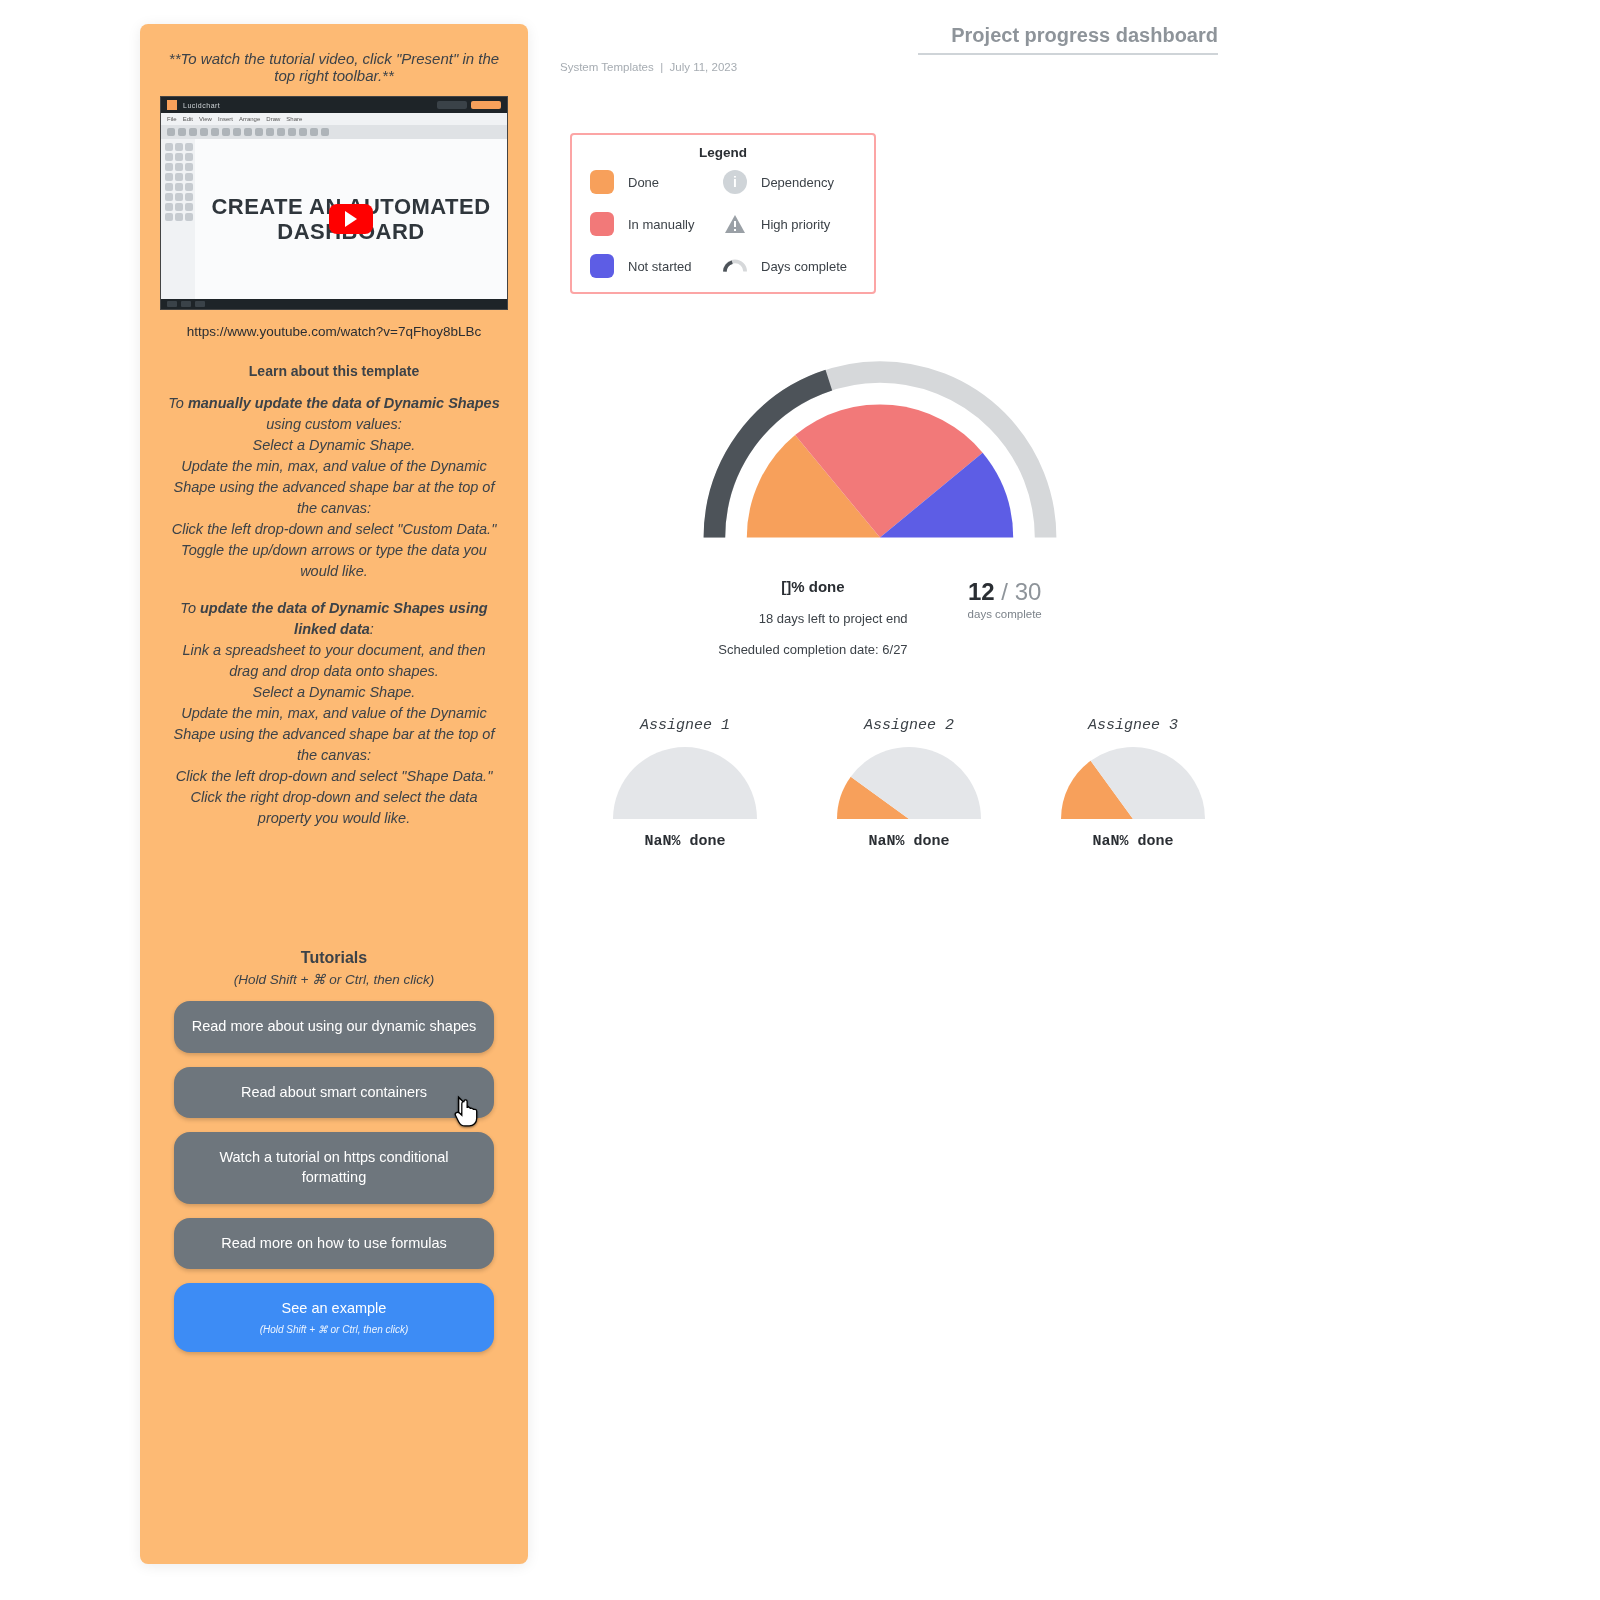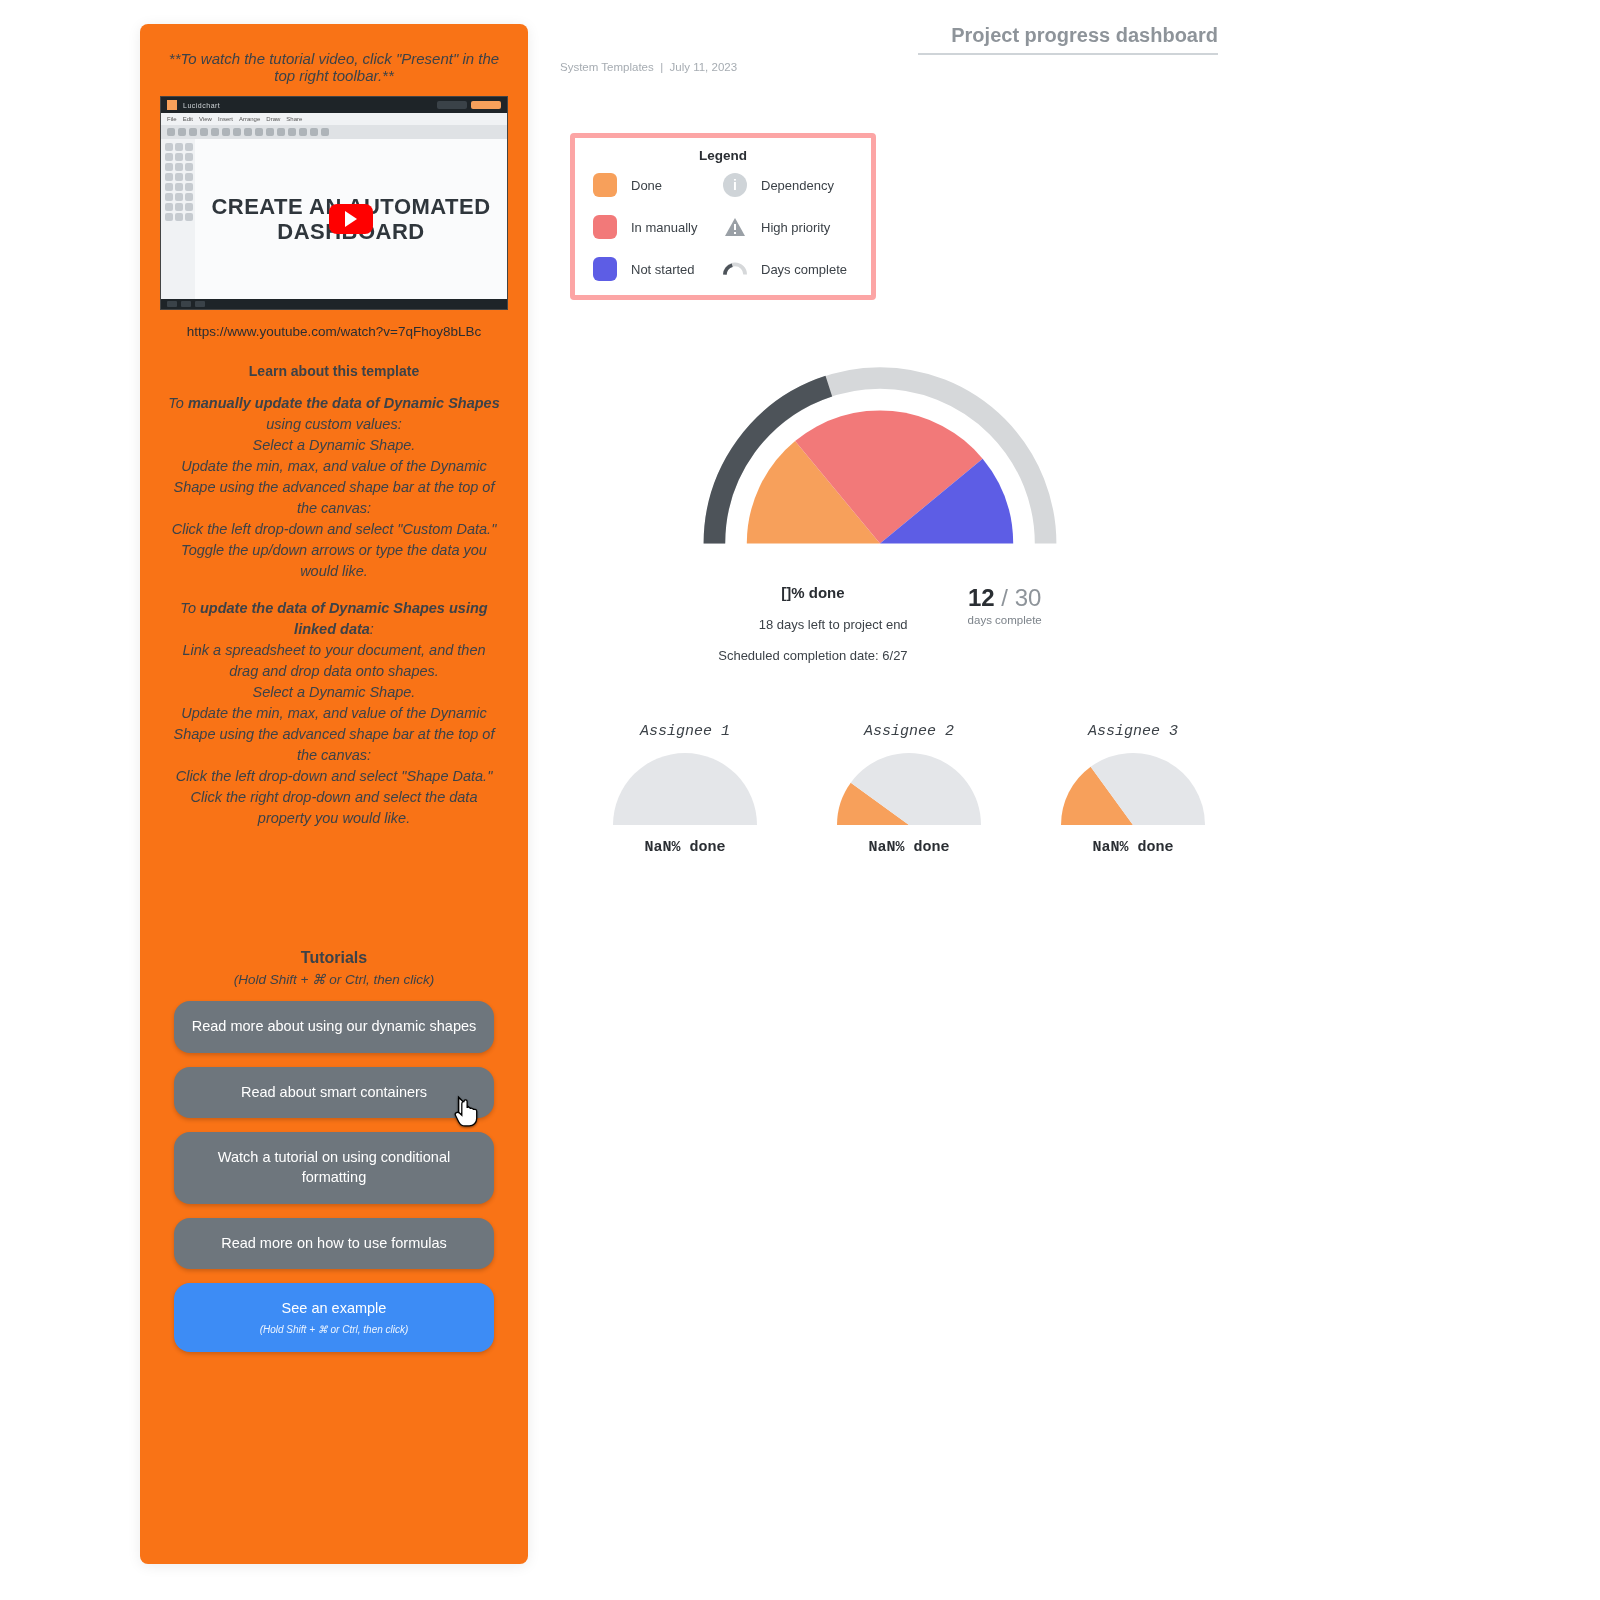--- a/index.html
+++ b/index.html
@@ -27,21 +27,21 @@
     display: flex;
     gap: 24px;
     padding: 24px 0 0 0;
   }
   
   .left {
     width: 388px;
     min-height: 1540px;
     margin-left: 140px;
     border-radius: 8px;
-    background: #f97316;
+    background: #fdba74;
     box-shadow: 0 2px 14px rgba(0,0,0,0.08);
     padding: 18px 20px 24px;
     text-align: center;
     color: #3c4248;
     position: relative;
   }
   .note-top {
     font-style: italic;
     font-size: 15px;
     margin: 8px 8px 12px;
@@ -111,21 +111,21 @@
   
   .main { flex:1; padding: 0 24px 0 8px; }
   .title {
     text-align:right; color:#8e949a; font-weight:700; font-size:20px;
     border-bottom: 2px solid #cfd4d8; width: 300px; margin: 0 auto 6px;
     padding-bottom: 6px;
   }
   .meta { color:#a6acb2; font-size:11.5px; margin-bottom: 60px; }
 
   .legend {
-    width: 306px; border:5px solid #fca5a5; border-radius:4px; padding: 10px 18px 14px;
+    width: 306px; border:2px solid #fca5a5; border-radius:4px; padding: 10px 18px 14px;
     margin-left: 10px;
   }
   .legend h4 { text-align:center; margin:0 0 10px; font-size:13.5px; font-weight:700;}
   .legend .row { display:flex; }
   .legend .col { flex:1; display:flex; flex-direction:column; gap:18px; }
   .legend .item { display:flex; align-items:center; gap:14px; font-size:13px; color:#3c4248;}
   .sw { width:24px; height:24px; border-radius:6px; }
   .sw.orange{background:var(--orange);} .sw.pink{background:var(--pink);} .sw.blue{background:var(--blue);}
   .ic { width:24px; height:24px; display:flex; align-items:center; justify-content:center;}
   .ic.info { background:#cfd4d8; color:#fff; border-radius:50%; font-weight:800; font-size:14px;}
@@ -250,21 +250,21 @@
 Update the min, max, and value of the Dynamic Shape using the advanced shape bar at the top of the canvas:
 Click the left drop-down and select "Shape Data."
 Click the right drop-down and select the data property you would like.</span>
     </div>
 
     <div class="tut-h">Tutorials</div>
     <div class="tut-sub">(Hold Shift + ⌘ or Ctrl, then click)</div>
 
     <button class="btn" id="btn0">Read more about using our dynamic shapes</button>
     <button class="btn">Read about smart containers</button>
-    <button class="btn">Watch a tutorial on using conditional formatting</button>
+    <button class="btn">Watch a tutorial on https conditional formatting</button>
     <button class="btn">Read more on how to use formulas</button>
     <button class="btn blue">
       <span>See an example</span>
       <span class="mini">(Hold Shift + ⌘ or Ctrl, then click)</span>
     </button>
   </div>
 
   <div class="main">
     <div class="title">Project progress dashboard</div>
     <div class="meta">

